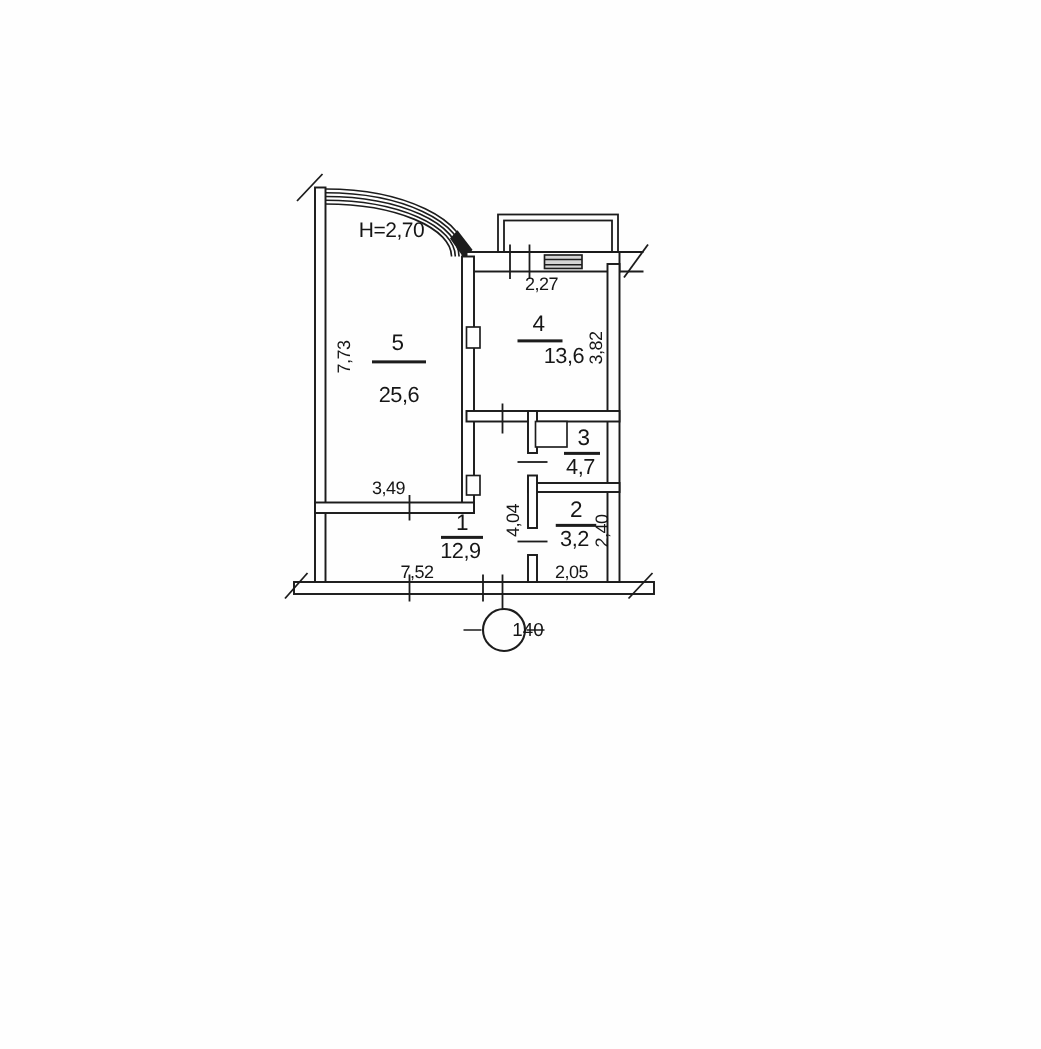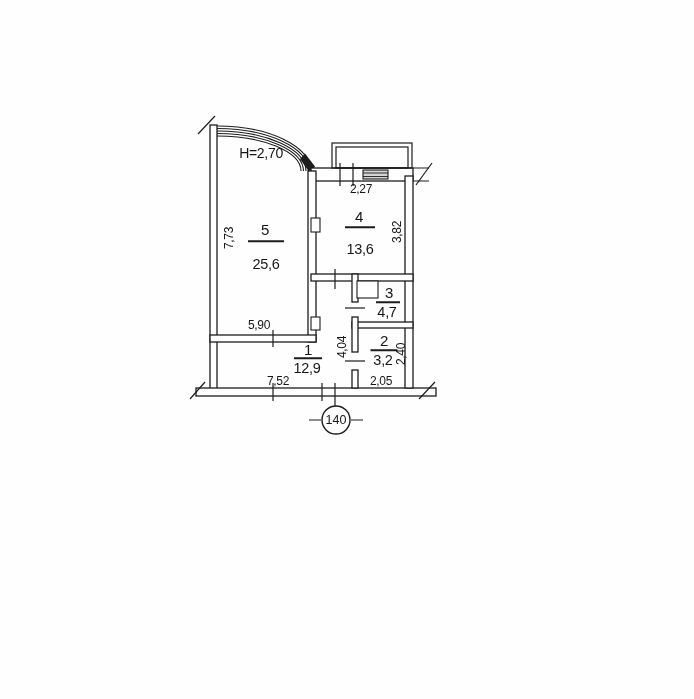--- a/index.html
+++ b/index.html
@@ -108,37 +108,37 @@
 
     <div class="lbl dim rot" style="left:229px;top:238px;">7,73</div>
 
     <div class="lbl roomnum" style="left:265px;top:229px;">5</div>
     <div class="frac-line" style="left:266px;top:241px;width:36px;"></div>
     <div class="lbl area" style="left:266px;top:252px;margin-top:12px;">25,6</div>
 
     <div class="lbl dim" style="left:361px;top:189px;">2,27</div>
     <div class="lbl roomnum" style="left:359px;top:216px;">4</div>
     <div class="frac-line" style="left:360px;top:227px;width:30px;"></div>
-    <div class="lbl area" style="left:360px;top:238px;margin-top:11px;">13,6</div>
+    <div class="lbl area" style="left:376px;top:238px;">13,6</div>
     <div class="lbl dim rot" style="left:397px;top:232px;">3,82</div>
 
     <div class="lbl roomnum" style="left:389px;top:292px;">3</div>
     <div class="frac-line" style="left:388px;top:302px;width:24px;"></div>
     <div class="lbl area" style="left:387px;top:312px;">4,7</div>
 
-    <div class="lbl dim" style="left:259px;top:325px;">5,90</div>
+    <div class="lbl dim" style="left:259px;top:325px;">3,49</div>
 
     <div class="lbl roomnum" style="left:308px;top:349px;">1</div>
     <div class="frac-line" style="left:308px;top:358px;width:28px;"></div>
     <div class="lbl area" style="left:307px;top:368px;text-align:center;">12,9</div>
     <div class="lbl dim rot" style="left:342px;top:347px;">4,04</div>
 
     <div class="lbl roomnum" style="left:384px;top:340px;">2</div>
     <div class="frac-line" style="left:384px;top:350px;width:27px;"></div>
     <div class="lbl area" style="left:383px;top:360px;">3,2</div>
     <div class="lbl dim rot" style="left:401px;top:354px;">2,40</div>
 
     <div class="lbl dim" style="left:278px;top:381px;">7,52</div>
     <div class="lbl dim" style="left:381px;top:381px;">2,05</div>
 
-    <div class="lbl aptnum" style="left:336px;top:420px;text-align:right;">140</div>
+    <div class="lbl aptnum" style="left:352px;top:420px;text-align:right;">140</div>
   </div>
 </div>
 
 </body></html>

